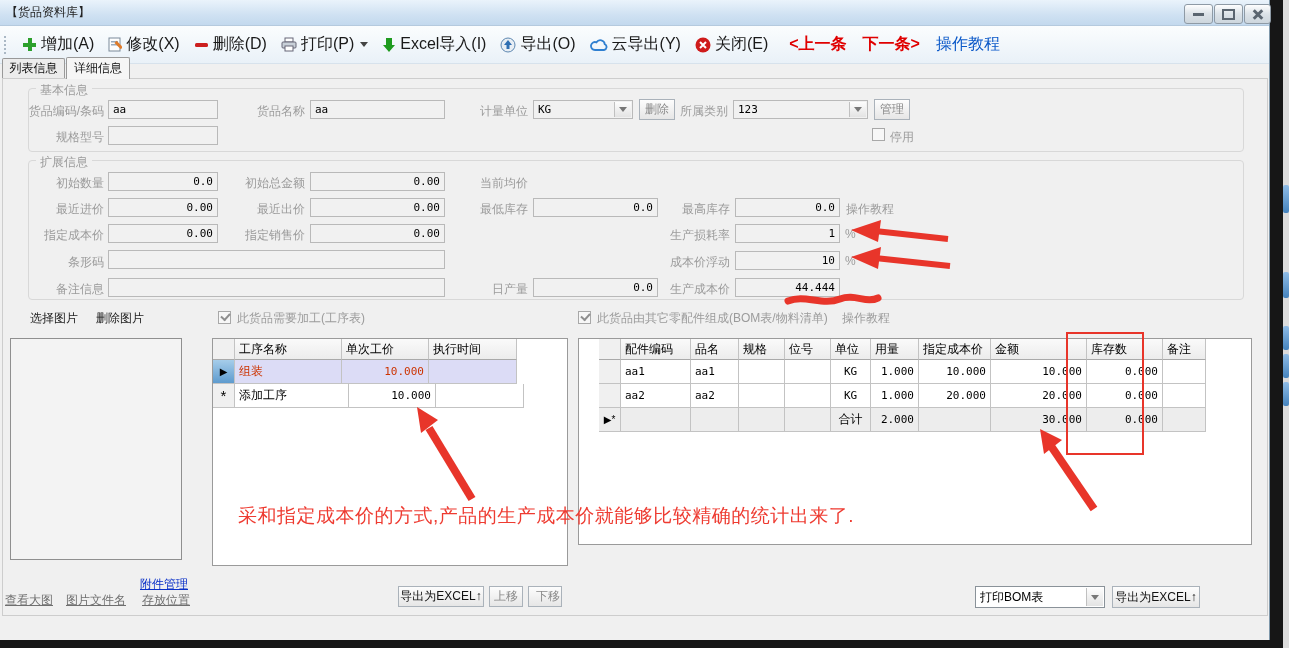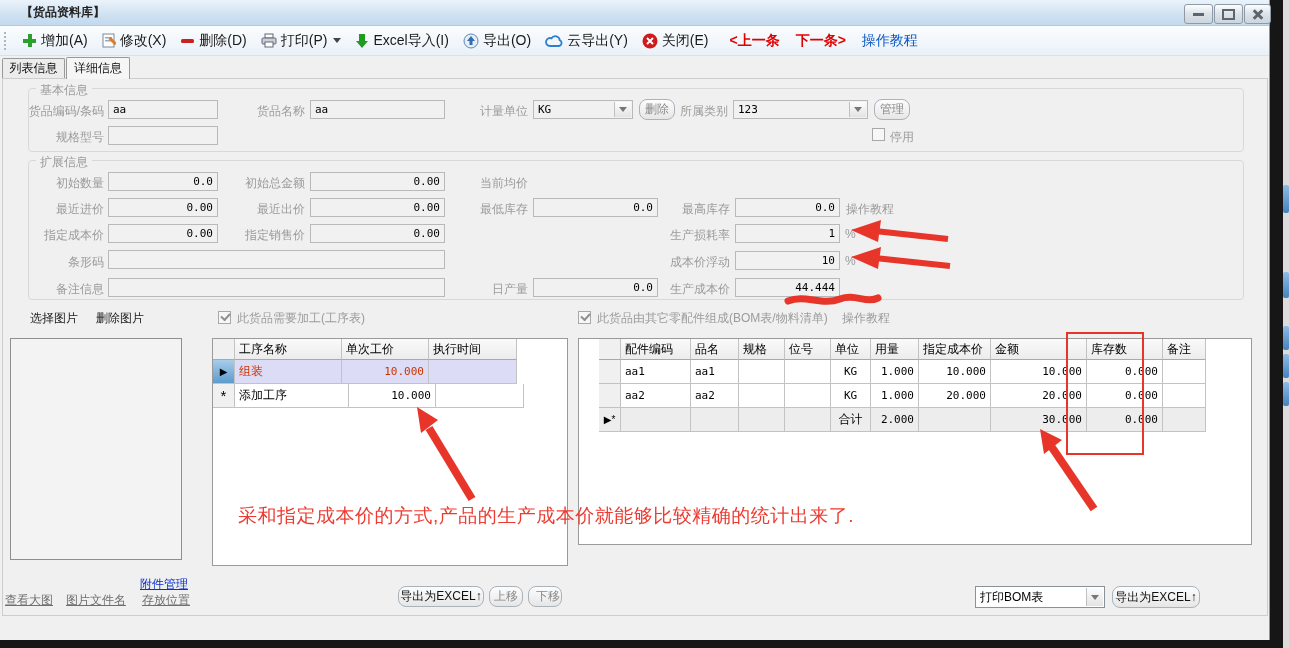--- a/index.html
+++ b/index.html
@@ -4,31 +4,31 @@
 <style>
   html,body{margin:0;padding:0;background:#161616;width:1289px;height:648px;overflow:hidden;
     font-family:"Liberation Sans","DejaVu Sans",sans-serif;}
   .page{position:relative;width:1289px;height:648px;}
   .window{position:absolute;left:0;top:0;width:1270px;height:640px;background:#f0f0f0;
     border-right:1px solid #7f98ab;box-sizing:border-box;}
   
   .titlebar{position:absolute;left:0;top:0;width:100%;height:26px;
     background:linear-gradient(#eaf3fb,#cfe1f2 60%,#c3d9ee);border-bottom:1px solid #b5cade;
     display:flex;align-items:center;box-sizing:border-box;}
-  .title{font-size:12px;font-weight:bold;color:#222;padding-left:21px;}
+  .title{font-size:12px;font-weight:normal;color:#222;padding-left:6px;}
   .winbtn{position:absolute;top:4px;width:27px;height:18px;border:1px solid #8e9aa5;border-radius:3px;
     background:linear-gradient(#fefefe,#dbe2e8 50%,#cdd6dd);display:flex;align-items:center;justify-content:center;}
   .winbtn .bar{width:11px;height:3px;background:#5a6570;}
   .winbtn .box{width:9px;height:7px;border:2px solid #5a6570;}
   .winbtn .x1,.winbtn .x2{position:absolute;width:12px;height:3px;background:#5a6570;}
   .winbtn .x1{transform:rotate(45deg);} .winbtn .x2{transform:rotate(-45deg);}
   
-  .toolbar{position:absolute;left:0;top:26px;width:100%;height:30px;
+  .toolbar{position:absolute;left:0;top:26px;width:100%;height:38px;
     background:linear-gradient(#fbfdfe,#e9f1f8);border-bottom:1px solid #d7e2ec;
-    display:flex;align-items:center;font-size:14px;color:#1a1a1a;box-sizing:border-box;}
+    display:flex;align-items:center;font-size:16px;color:#1a1a1a;box-sizing:border-box;}
   .grip{width:4px;height:18px;margin:0 5px 0 4px;border-left:2px dotted #aab8c5;}
   .titem{display:flex;align-items:center;gap:4px;padding:3px 7px;border-radius:2px;cursor:default;}
   .titem svg{display:block;}
   .tsep{width:6px;}
   .rednav{color:#e00000;font-weight:bold;padding:0 8px;}
   .bluelink{color:#0a58c8;padding:0 8px;}
   .caret{width:0;height:0;border-left:4px solid transparent;border-right:4px solid transparent;
     border-top:5px solid #444;margin-left:2px;}
   
   .tab{position:absolute;height:20px;border:1px solid #999;border-bottom:none;background:#ececec;
@@ -44,21 +44,21 @@
   .dtext{position:absolute;font-size:12px;color:#9b9b9b;white-space:nowrap;}
   .ipt{position:absolute;height:19px;background:#f1f1f1;border:1px solid #b9b9b9;box-sizing:border-box;
     font-family:"DejaVu Sans Mono",monospace;font-size:11px;color:#000;
     display:flex;align-items:center;padding:0 4px;}
   .ipt.num{justify-content:flex-end;}
   .dd-arrow{position:absolute;right:1px;top:1px;bottom:1px;width:16px;
     background:linear-gradient(#fdfdfd,#e3e3e3);border-left:1px solid #c0c0c0;
     display:flex;align-items:center;justify-content:center;}
   .dd-arrow i{width:0;height:0;border-left:4px solid transparent;border-right:4px solid transparent;
     border-top:5px solid #777;}
-  .btn{position:absolute;border:1px solid #aab2ba;border-radius:8px;box-sizing:border-box;
+  .btn{position:absolute;border:1px solid #aab2ba;border-radius:0;box-sizing:border-box;
     background:linear-gradient(#fdfdfd,#e6e6e6);font-size:12px;color:#8a8a8a;
     display:flex;align-items:center;justify-content:center;white-space:nowrap;}
   .btn.dark{color:#111;}
   .cb{position:absolute;width:13px;height:13px;border:1px solid #a8a8a8;background:#f7f7f7;box-sizing:border-box;}
   .cb.checked::after{content:"";position:absolute;left:2px;top:1px;width:7px;height:4px;
     border-left:2px solid #8f8f8f;border-bottom:2px solid #8f8f8f;transform:rotate(-48deg);}
   .link{position:absolute;font-size:12px;white-space:nowrap;}
   .link.gray{color:#6f6f6f;text-decoration:underline;}
   .link.blue{color:#0a30c8;text-decoration:underline;}
   .link.plain{color:#222;}

